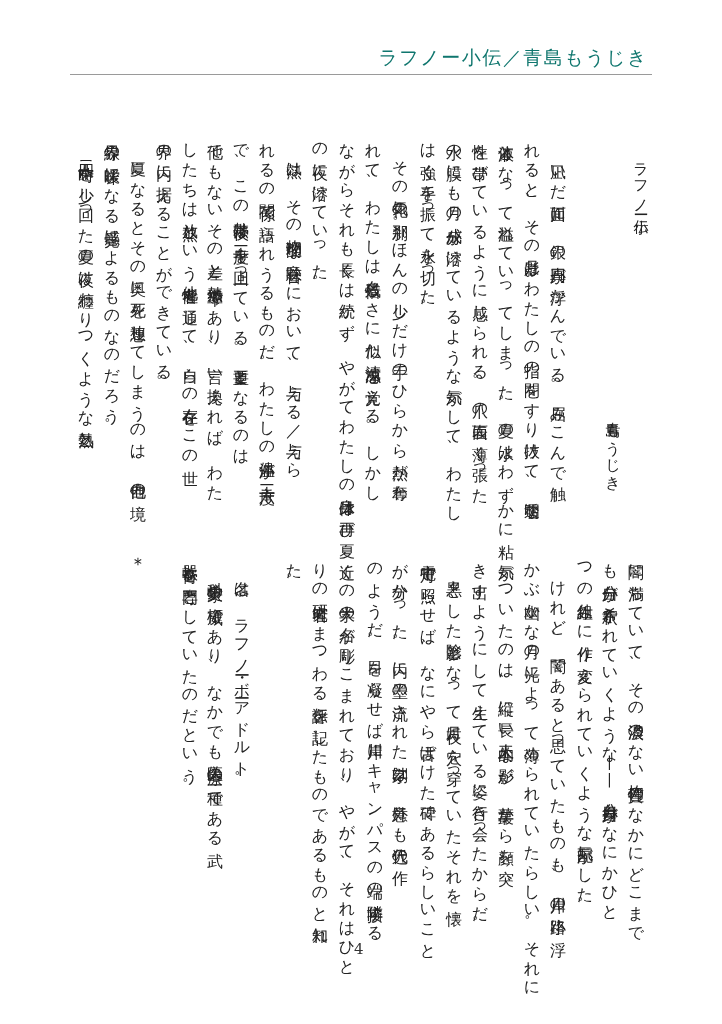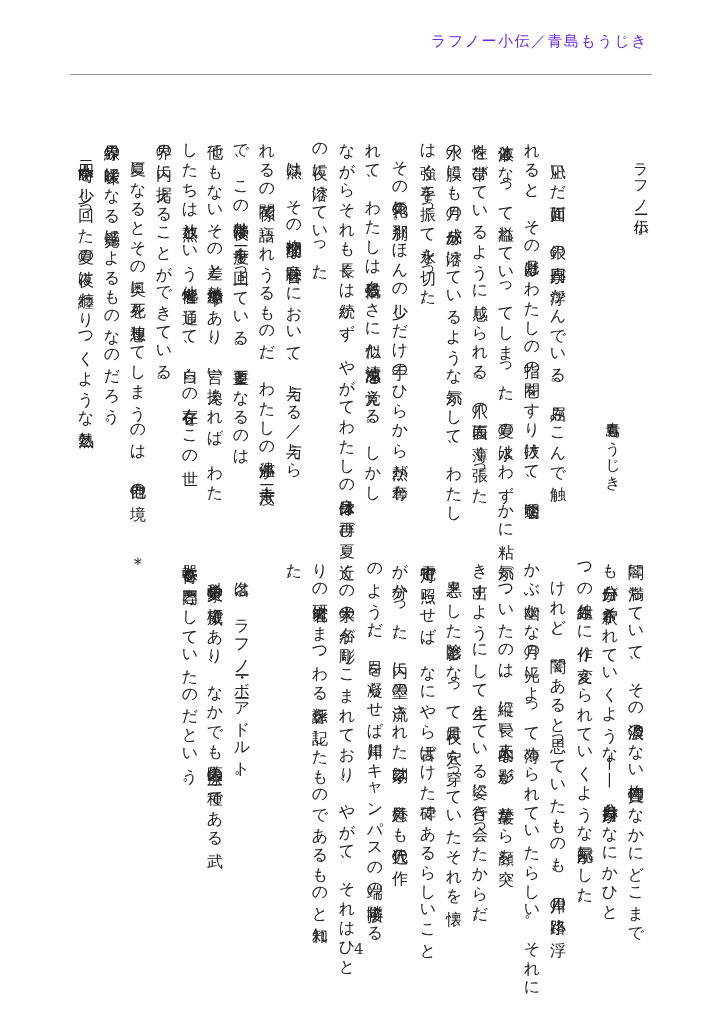--- a/index.html
+++ b/index.html
@@ -1,19 +1,19 @@
 <!DOCTYPE html>
 <html><head>
 <meta charset="utf-8">
 <style>
   html, body { margin:0; padding:0; background:#ffffff; }
   body { width:722px; height:1024px; position:relative; overflow:hidden;
          font-family:"DejaVu Sans", sans-serif; color:#222; }
-  .header { position:absolute; right:74px; top:32px; font-size:15px; letter-spacing:1.5px;
-            font-family:"DejaVu Serif", serif; color:#6d28d9; }
+  .header { position:absolute; right:74px; top:45px; font-size:19px; letter-spacing:1.5px;
+            font-family:"DejaVu Serif", serif; color:#0f766e; }
   .rule { position:absolute; left:70px; width:582px; top:74px; height:0; border-top:1.5px solid #9a9a9a; }
   .col { position:absolute; writing-mode:vertical-rl; font-size:16px; line-height:20px;
          letter-spacing:1.45px; white-space:nowrap; color:#222; }
   .title { font-size:15px; letter-spacing:1px; }
   .pageno { position:absolute; left:354px; top:940px; font-size:15px;
             font-family:"DejaVu Serif", serif; color:#333; }
   .star { position:absolute; font-size:18px; }
 </style>
 </head>
 <body>

